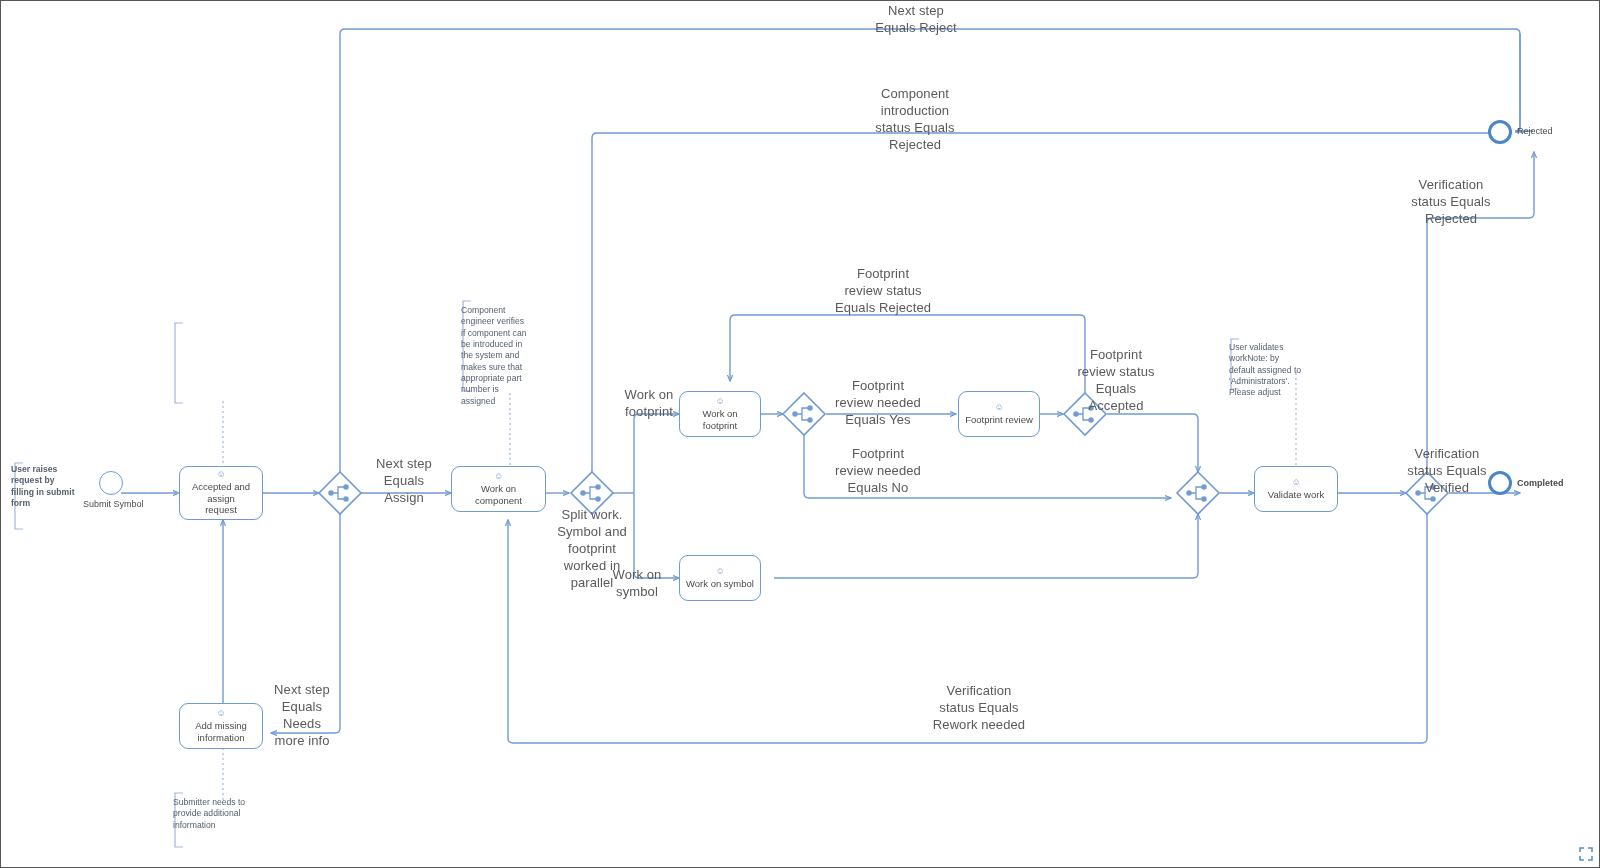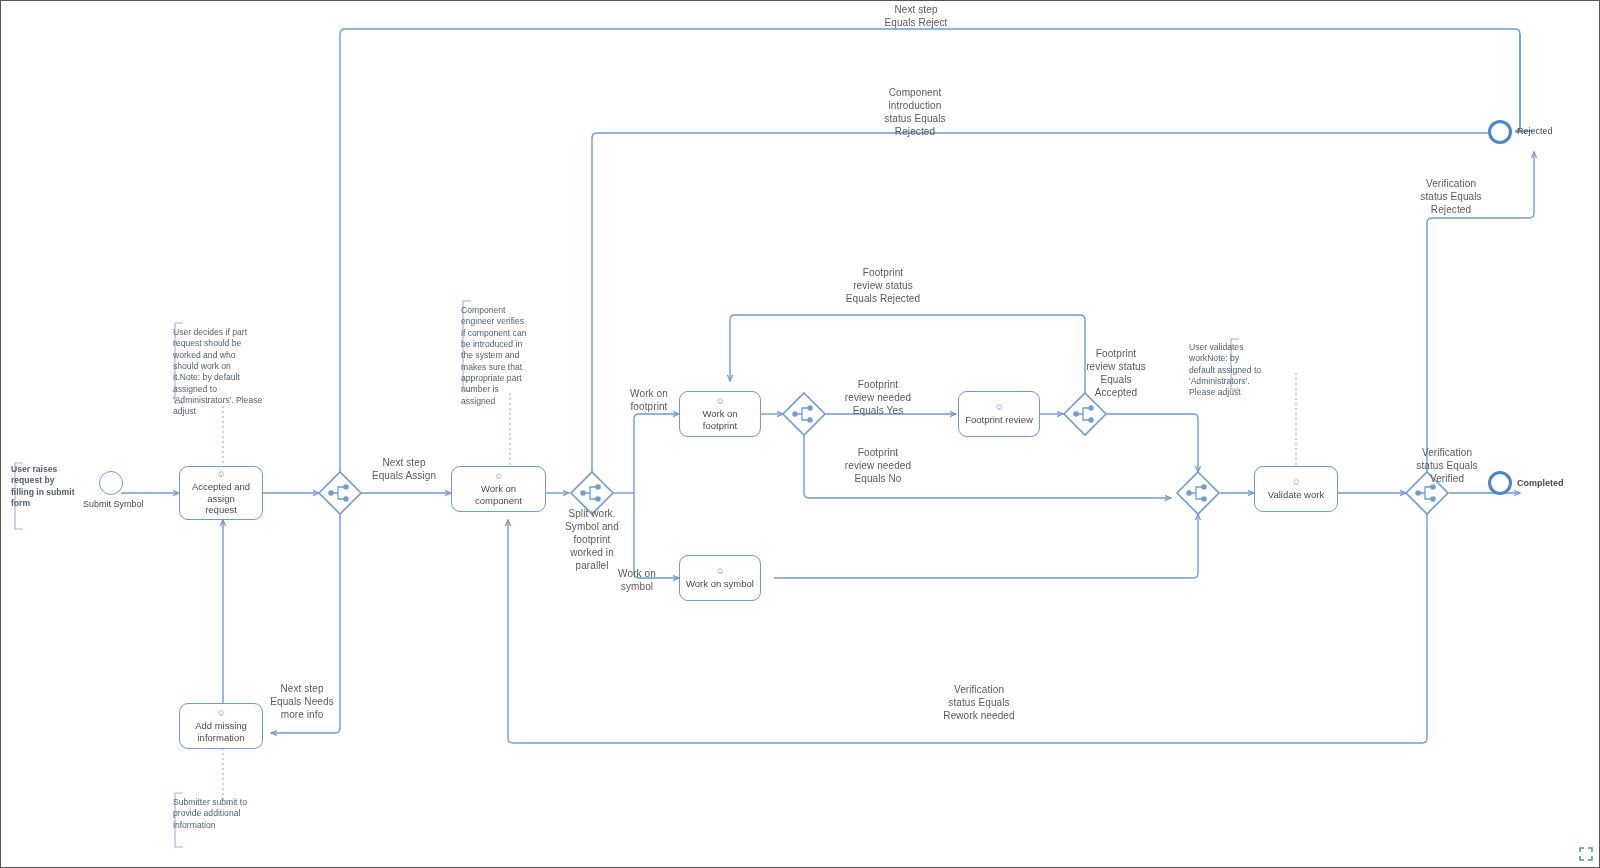--- a/index.html
+++ b/index.html
@@ -87,21 +87,21 @@
   .event-label {
     position: absolute;
     color: #4a4a4a;
     font-size: 9px;
     line-height: 1.25;
     white-space: nowrap;
   }
   .edge-label {
     position: absolute;
     color: #5a5a5a;
-    font-size: 10px;
+    font-size: 13px;
     line-height: 1.3;
     text-align: center;
     white-space: pre-line;
     letter-spacing: .1px;
   }
   .note-text {
     position: absolute;
     color: #55606e;
     font-size: 8.6px;
     line-height: 1.32;
@@ -350,46 +350,38 @@
 
   <div class="edge-label" style="left:926px; top:682px; width:104px;">Verification
 status Equals
 Rework needed</div>
 
   <div class="note-text" style="left:10px; top:463px; width:70px;font-weight:bold;">User raises
 request by
 filling in submit
 form</div>
 
-  <div class="note-text" style="left:172px; top:326px; width:96px;">User decides if part
-request should be
-worked and who
-should work on
-it.Note: by default
-assigned to
-'Administrators'. Please
-adjust</div>
 
   <div class="note-text" style="left:460px; top:304px; width:80px;">Component
 engineer verifies
 if component can
 be introduced in
 the system and
 makes sure that
 appropriate part
 number is
 assigned</div>
 
-  <div class="note-text" style="left:1188px; top:341px; width:82px;">User validates
+  <div class="note-text" style="left:1228px; top:341px; width:82px;">User validates
 workNote: by
 default assigned to
 'Administrators'.
 Please adjust</div>
 
-  <div class="note-text" style="left:172px; top:796px; width:96px;">Submitter submit to
+  <div class="note-text" style="left:172px; top:796px; width:96px;">Submitter needs to
 provide additional
 information</div>
 
   <svg class="corner-icon" viewBox="0 0 14 14">
     <path d="M1,5 L1,1 L5,1" fill="none" stroke="#5b8fc9" stroke-width="1.6"></path>
     <path d="M9,1 L13,1 L13,5" fill="none" stroke="#5b8fc9" stroke-width="1.6"></path>
     <path d="M13,9 L13,13 L9,13" fill="none" stroke="#5b8fc9" stroke-width="1.6"></path>
     <path d="M5,13 L1,13 L1,9" fill="none" stroke="#5b8fc9" stroke-width="1.6"></path>
   </svg>
 

